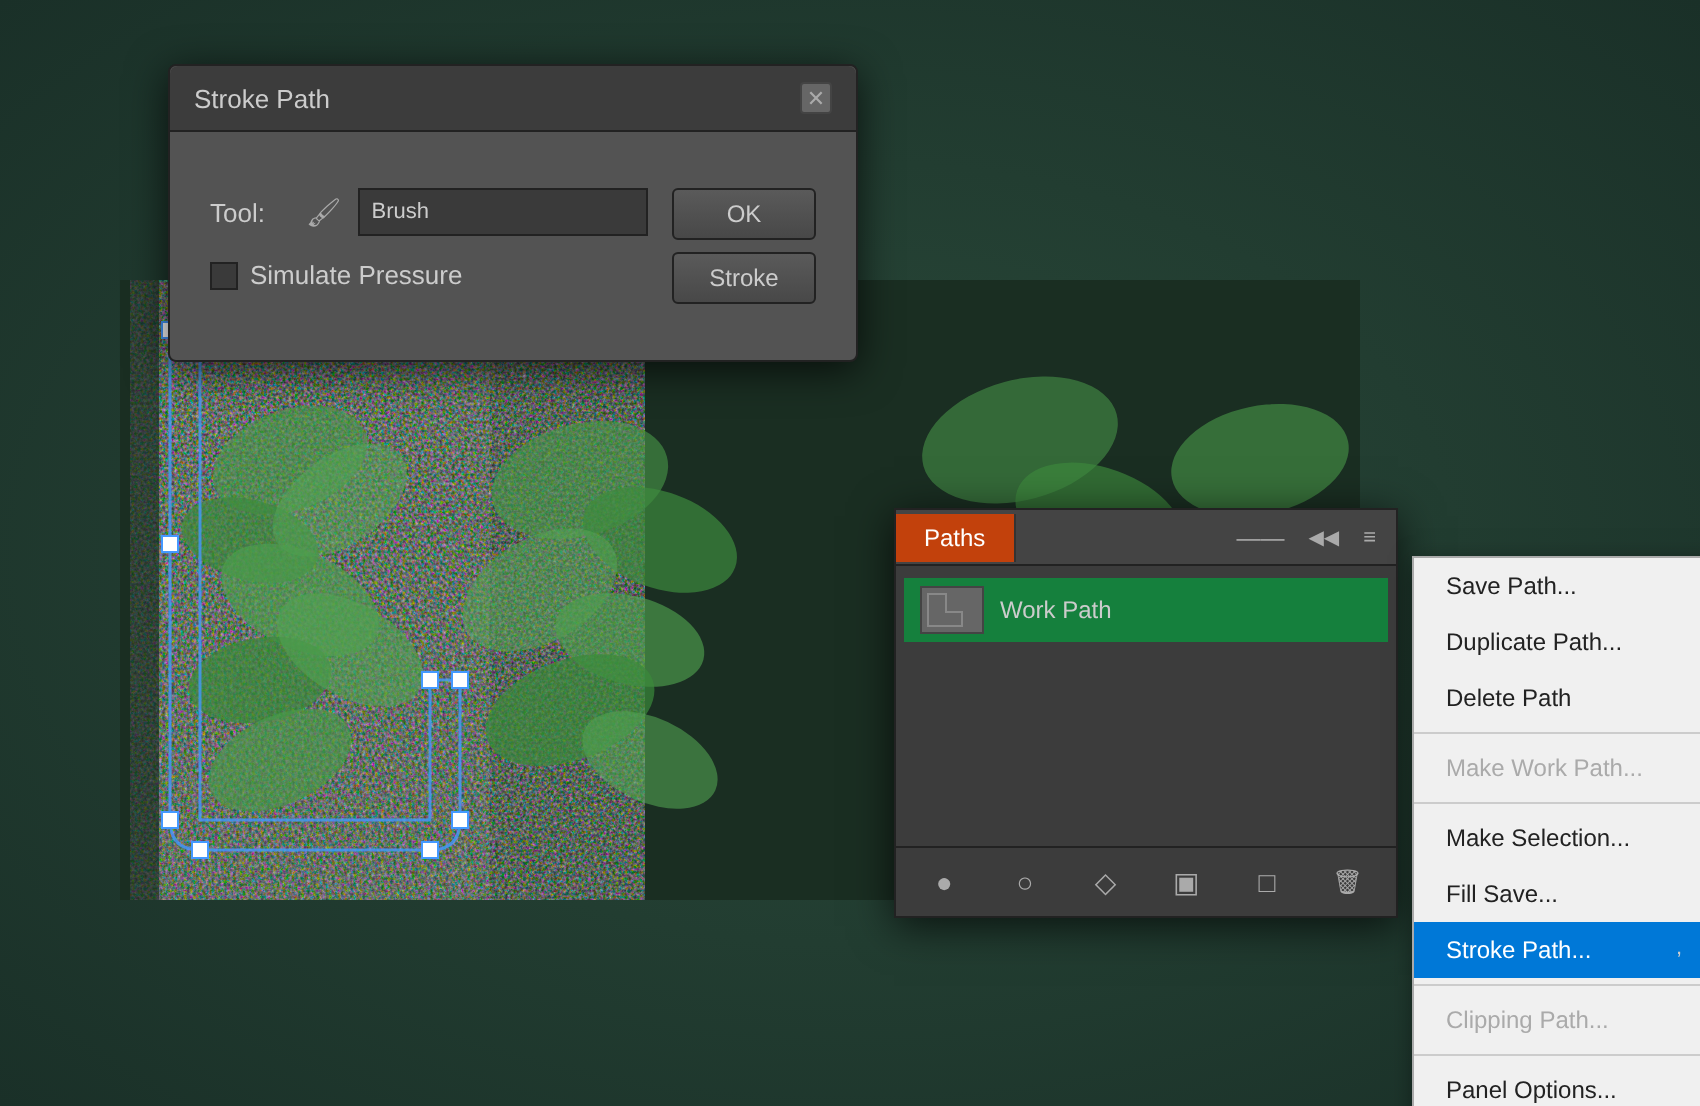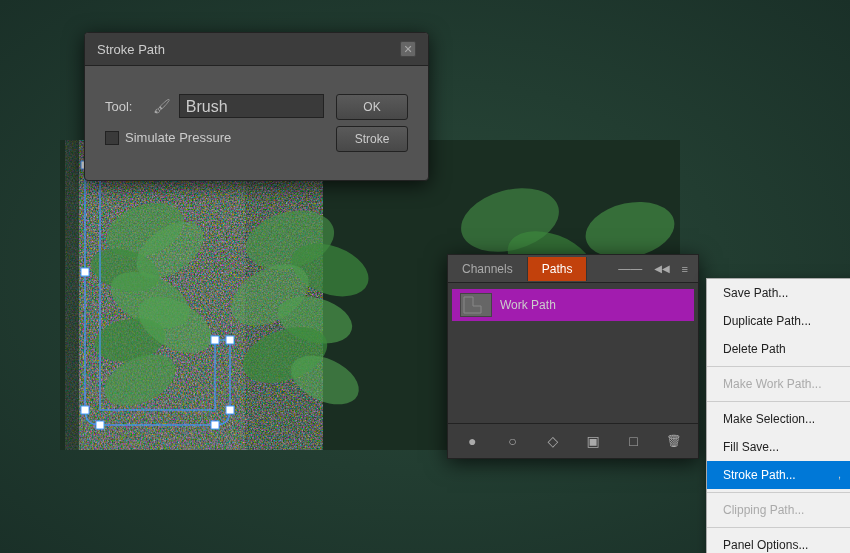--- a/index.html
+++ b/index.html
@@ -100,21 +100,21 @@
       color: #aaa;
       font-size: 14px;
     }
 
     .tool-select {
       flex: 1;
       background: #3a3a3a;
       border: 1px solid #222;
       color: #ccc;
       padding: 3px 6px;
-      font-size: 16px;
+      font-size: 11px;
       height: 24px;
       appearance: none;
       -webkit-appearance: none;
       cursor: pointer;
     }
 
     .btn-ok, .btn-cancel {
       width: 72px;
       height: 26px;
       border-radius: 3px;
@@ -203,21 +203,21 @@
       min-height: 140px;
       padding: 4px 0;
     }
 
     .path-item {
       display: flex;
       align-items: center;
       padding: 4px 8px;
       height: 32px;
       gap: 8px;
-      background: #a21caf;
+      background: #15803d;
       margin: 2px 4px;
     }
 
     .path-thumbnail {
       width: 32px;
       height: 24px;
       background: #666;
       border: 1px solid #444;
       display: flex;
       align-items: center;
@@ -396,21 +396,20 @@
       <div style="display:flex; flex-direction:column; gap:6px;justify-content:space-between;">
         <button class="btn-ok">OK</button>
         <button class="btn-cancel">Stroke</button>
       </div>
     </div>
   </div>
 </div>
 
 <div class="paths-panel">
   <div class="panel-header">
-    <div class="panel-tab">Channels</div>
     <div class="panel-tab active">Paths</div>
     <div class="panel-tab-actions">
       <span style="color:#aaa; font-size:12px; margin-right:4px;">——</span>
       <span class="panel-collapse-btn">◀◀</span>
       <span class="panel-menu-btn">≡</span>
     </div>
   </div>
   <div class="panel-content">
     <div class="path-item">
       <div class="path-thumbnail">

